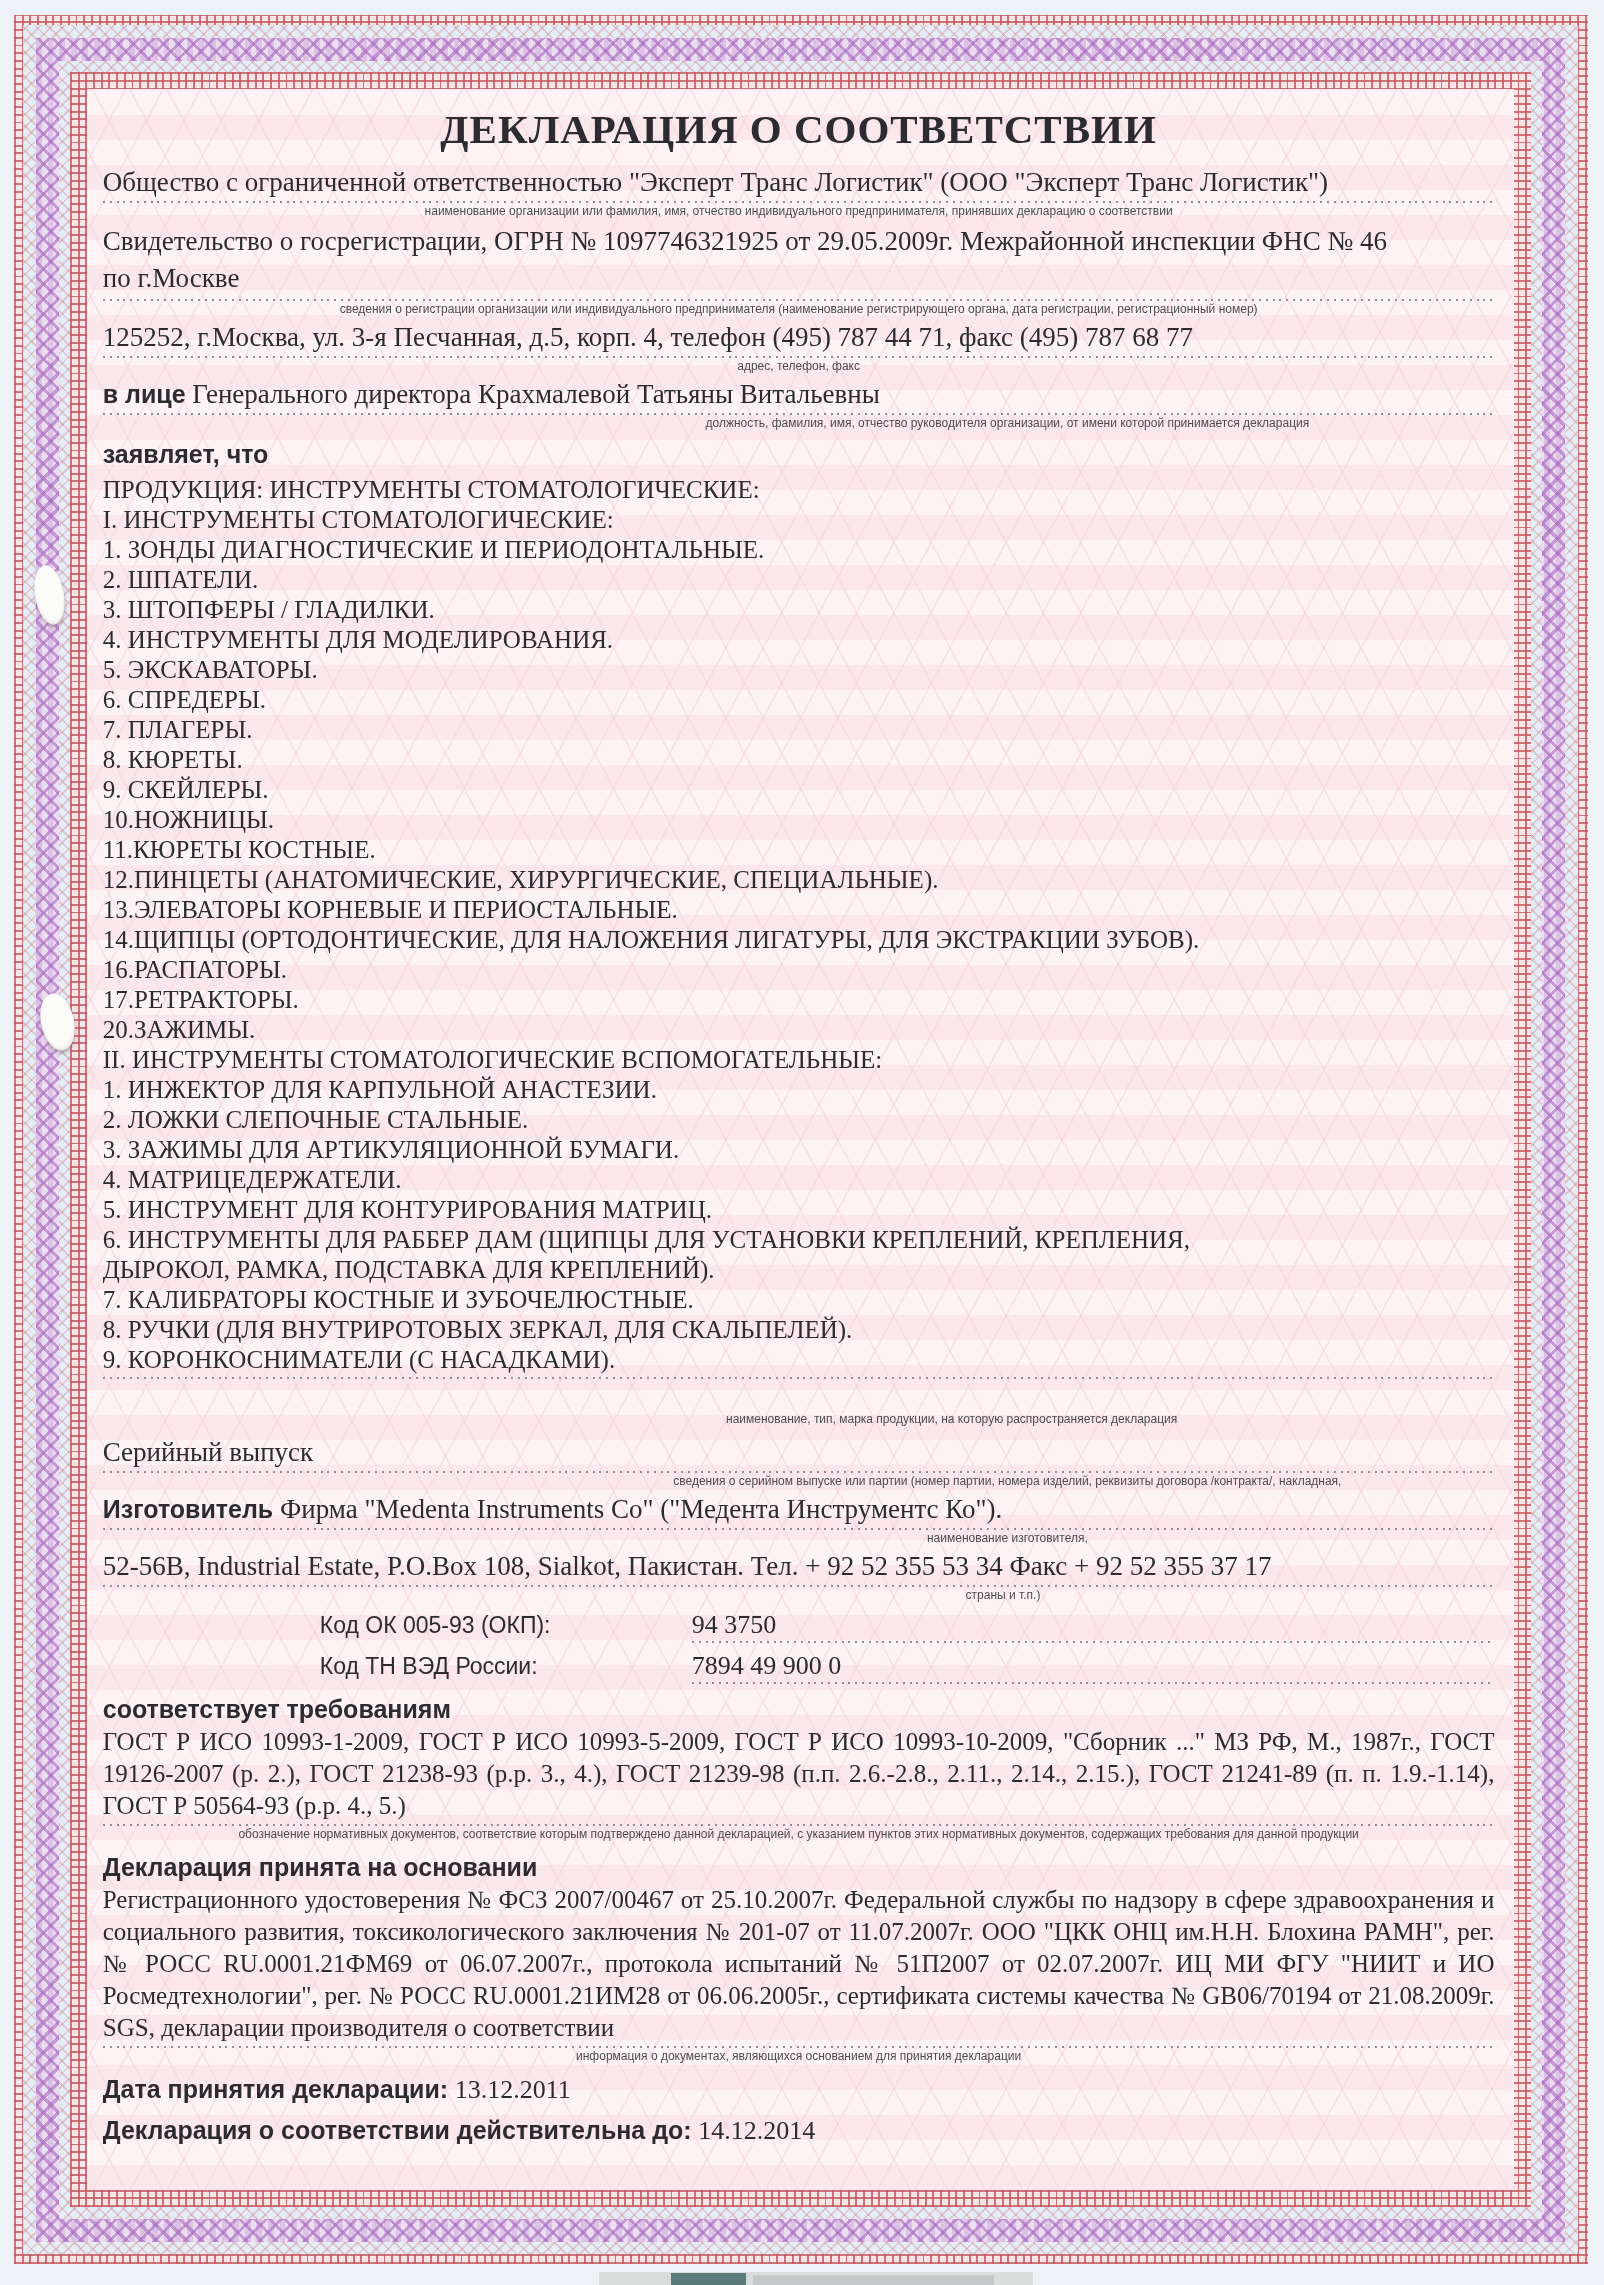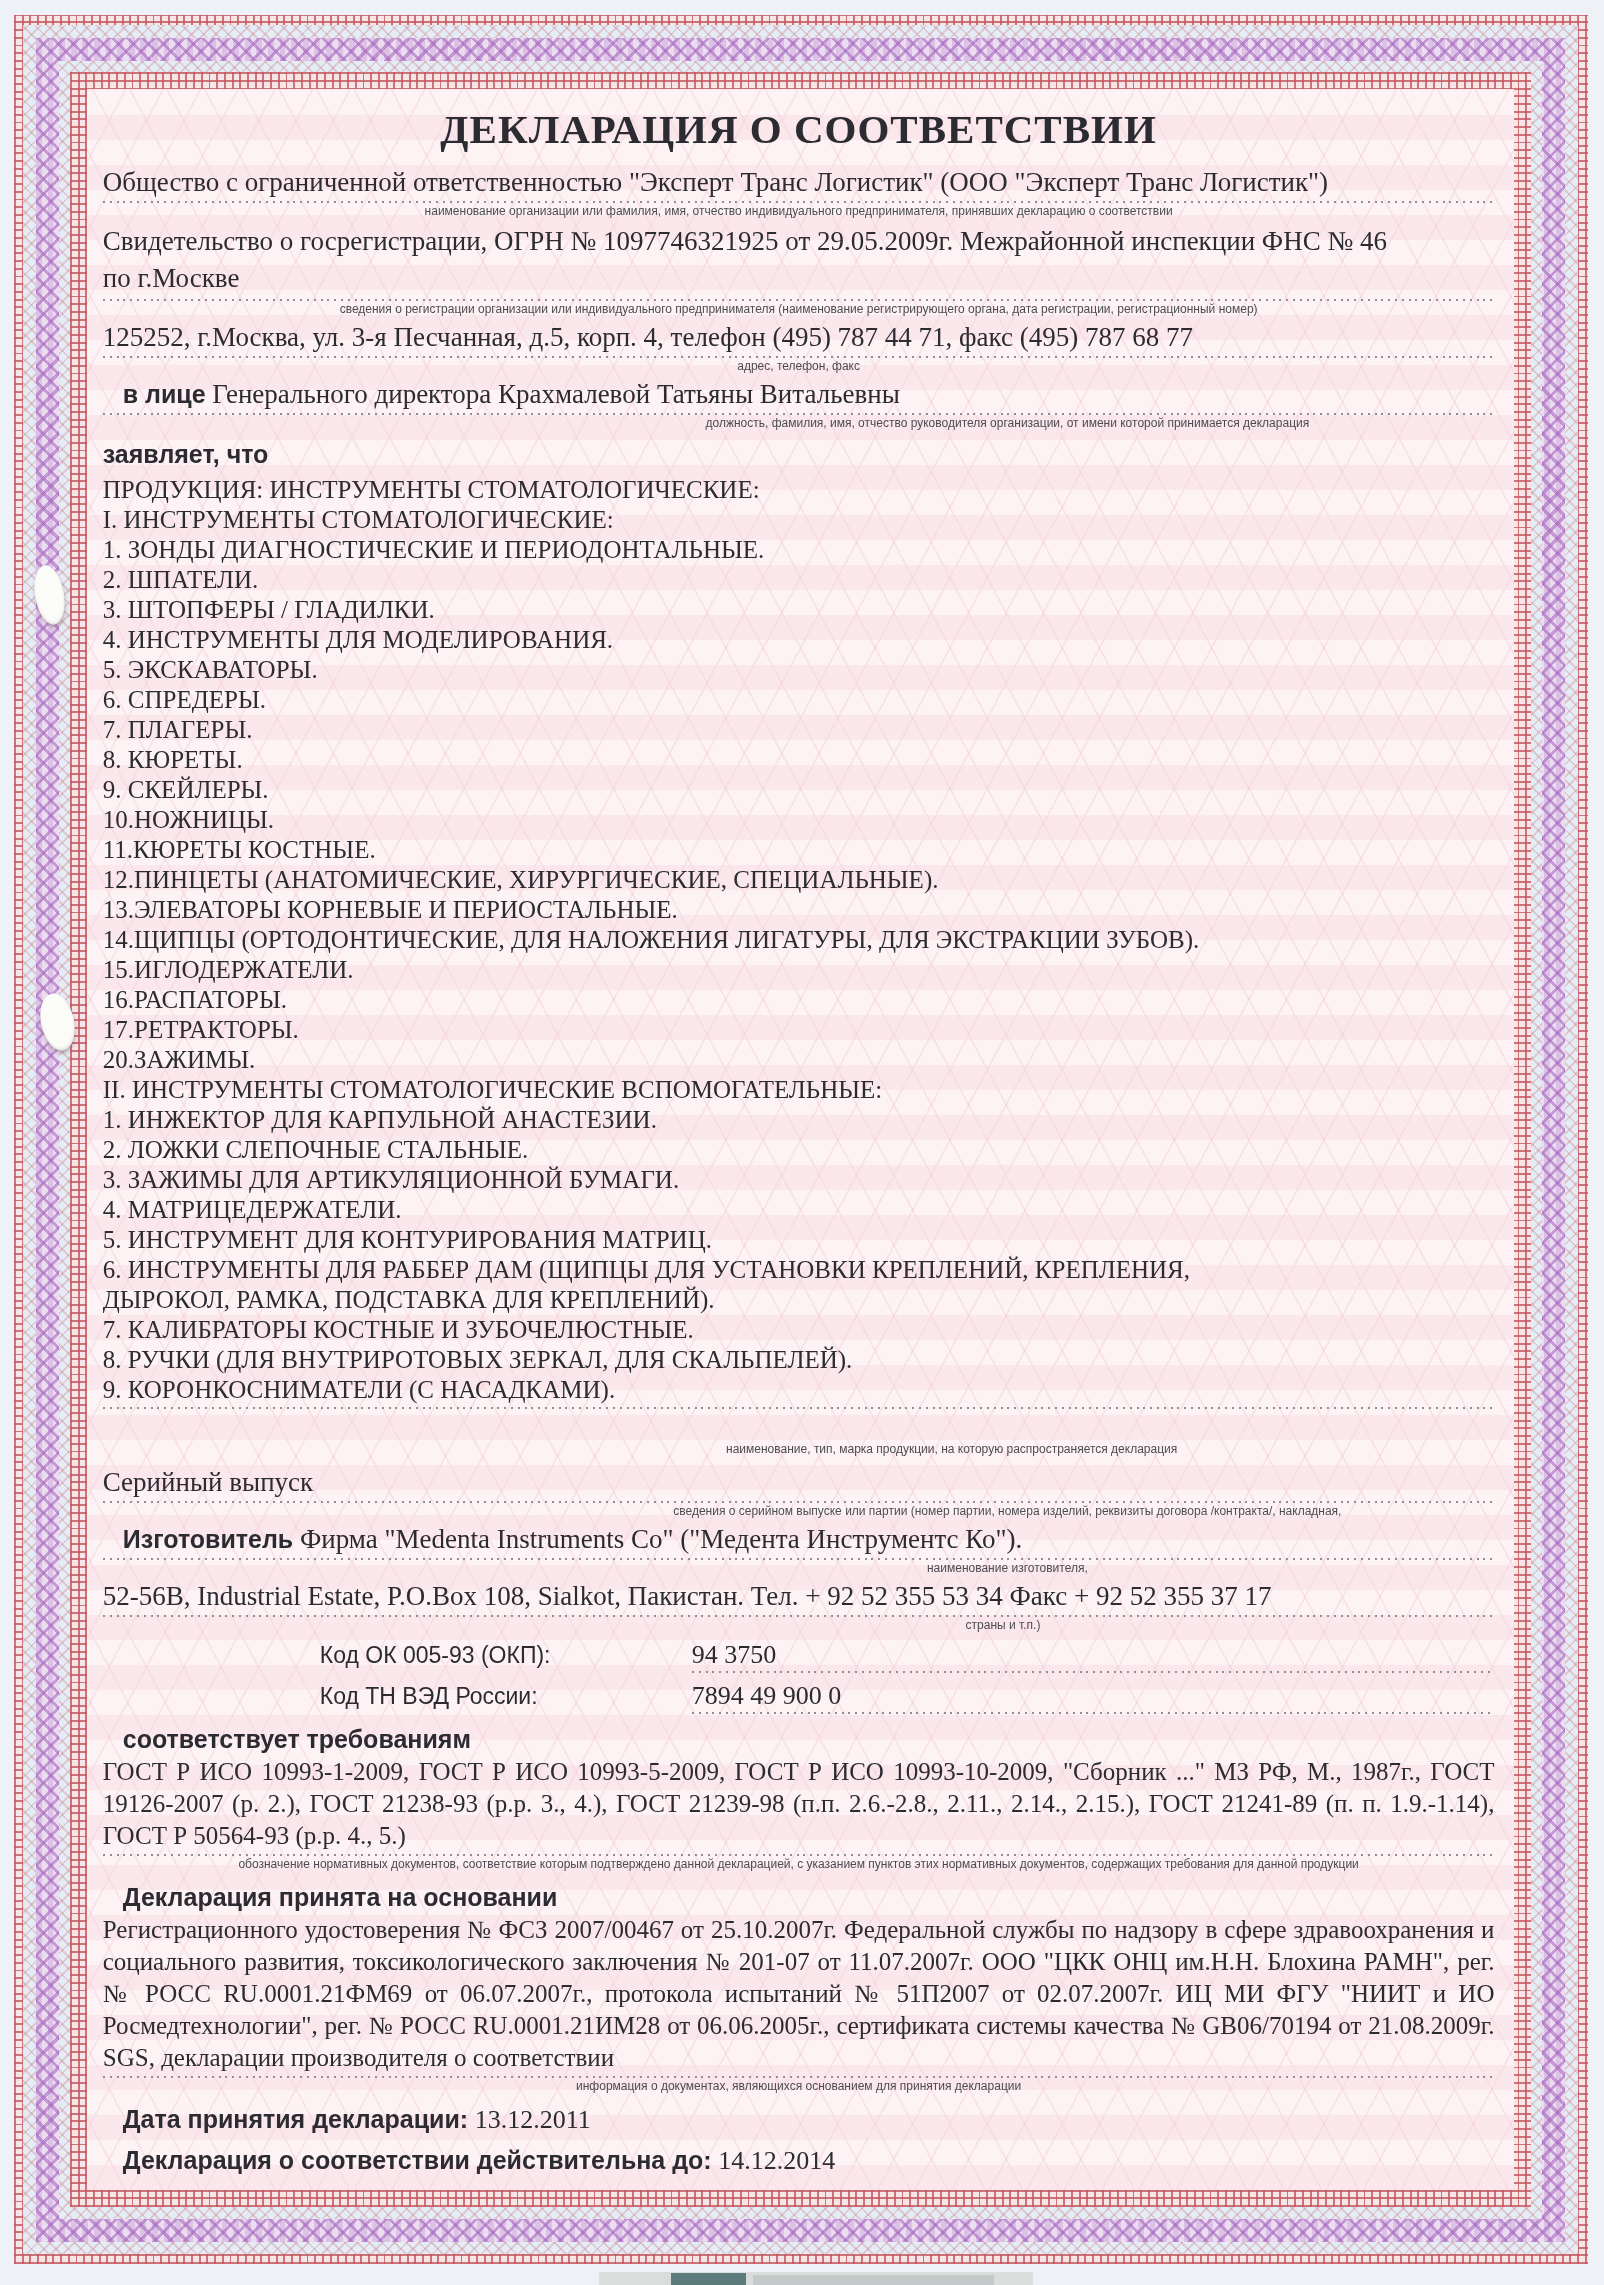--- a/index.html
+++ b/index.html
@@ -23,21 +23,21 @@
     background-color:#fdf3f5;
     background-image:repeating-linear-gradient(0deg,rgba(246,213,223,.38) 0 25px,rgba(255,255,255,0) 25px 50px),
                      repeating-linear-gradient(62deg,rgba(238,190,204,.30) 0 1.9px,transparent 1.9px 33px),
                      repeating-linear-gradient(-62deg,rgba(238,190,204,.30) 0 1.9px,transparent 1.9px 33px);}
   .serif{font-family:"Liberation Serif","DejaVu Serif",serif;}
   .sans{font-family:"Liberation Sans","DejaVu Sans",sans-serif;}
   .title{margin:5.8px 0 13.5px;text-align:center;font-size:41px;font-weight:bold;letter-spacing:1px;}
   .field{margin-bottom:4.8px;}
   .val{font-size:27px;line-height:33px;}
   .val.twoline{max-width:1303px;line-height:37px;}
-  .lead{font-weight:bold;font-size:25px;margin-left:20px;}
+  .lead{font-weight:bold;font-size:25px;}
   .dotted{height:1.9px;margin-top:1.9px;
     background-image:repeating-linear-gradient(90deg,#8f8f93 0 1.9px,transparent 1.9px 6.8px);}
   .sub{font-family:"Liberation Sans","DejaVu Sans",sans-serif;font-size:12px;line-height:14.5px;
        color:#4c4c52;text-align:center;margin-top:1px;}
   .sub-right{padding-left:30%;}
   .sub-far-right{text-align:left;padding-left:62%;}
   .declares{margin:9.7px 0 5.8px;}
   .products{list-style:none;margin:0;padding:0;max-width:1125px;font-size:25px;line-height:30px;}
   .sub-products{padding-left:22%;margin-top:33px;}
   .code-row{display:flex;align-items:baseline;padding-left:217px;margin-top:7.7px;}
@@ -108,21 +108,20 @@
                   <li>5. ЭКСКАВАТОРЫ.</li>
                   <li>6. СПРЕДЕРЫ.</li>
                   <li>7. ПЛАГЕРЫ.</li>
                   <li>8. КЮРЕТЫ.</li>
                   <li>9. СКЕЙЛЕРЫ.</li>
                   <li>10.НОЖНИЦЫ.</li>
                   <li>11.КЮРЕТЫ КОСТНЫЕ.</li>
                   <li>12.ПИНЦЕТЫ (АНАТОМИЧЕСКИЕ, ХИРУРГИЧЕСКИЕ, СПЕЦИАЛЬНЫЕ).</li>
                   <li>13.ЭЛЕВАТОРЫ КОРНЕВЫЕ И ПЕРИОСТАЛЬНЫЕ.</li>
                   <li>14.ЩИПЦЫ (ОРТОДОНТИЧЕСКИЕ, ДЛЯ НАЛОЖЕНИЯ ЛИГАТУРЫ, ДЛЯ ЭКСТРАКЦИИ ЗУБОВ).</li>
-                  <li>15.ИГЛОДЕРЖАТЕЛИ.</li>
                   <li>16.РАСПАТОРЫ.</li>
                   <li>17.РЕТРАКТОРЫ.</li>
                   <li>20.ЗАЖИМЫ.</li>
                   <li>II. ИНСТРУМЕНТЫ СТОМАТОЛОГИЧЕСКИЕ ВСПОМОГАТЕЛЬНЫЕ:</li>
                   <li>1. ИНЖЕКТОР ДЛЯ КАРПУЛЬНОЙ АНАСТЕЗИИ.</li>
                   <li>2. ЛОЖКИ СЛЕПОЧНЫЕ СТАЛЬНЫЕ.</li>
                   <li>3. ЗАЖИМЫ ДЛЯ АРТИКУЛЯЦИОННОЙ БУМАГИ.</li>
                   <li>4. МАТРИЦЕДЕРЖАТЕЛИ.</li>
                   <li>5. ИНСТРУМЕНТ ДЛЯ КОНТУРИРОВАНИЯ МАТРИЦ.</li>
                   <li>6. ИНСТРУМЕНТЫ ДЛЯ РАББЕР ДАМ (ЩИПЦЫ ДЛЯ УСТАНОВКИ КРЕПЛЕНИЙ, КРЕПЛЕНИЯ, ДЫРОКОЛ, РАМКА, ПОДСТАВКА ДЛЯ КРЕПЛЕНИЙ).</li>

